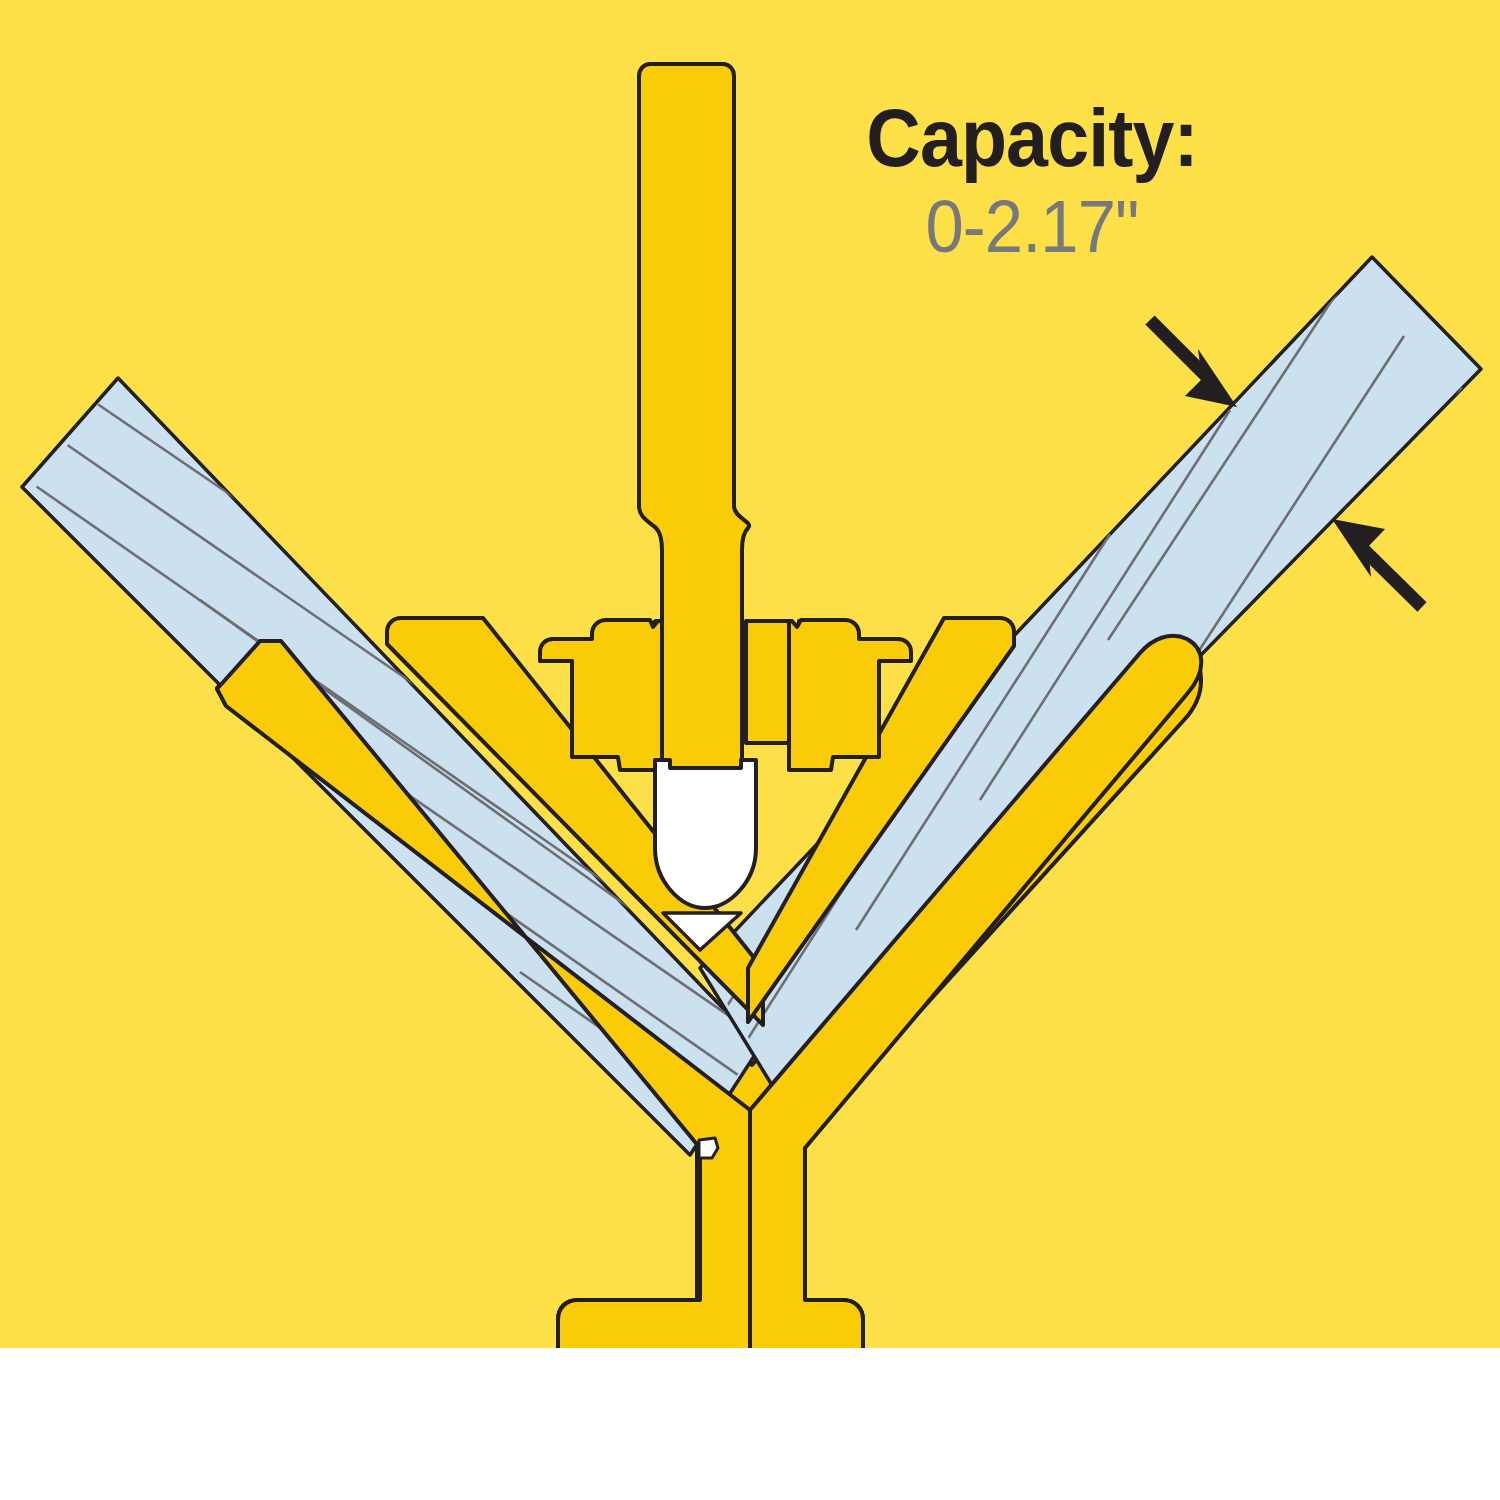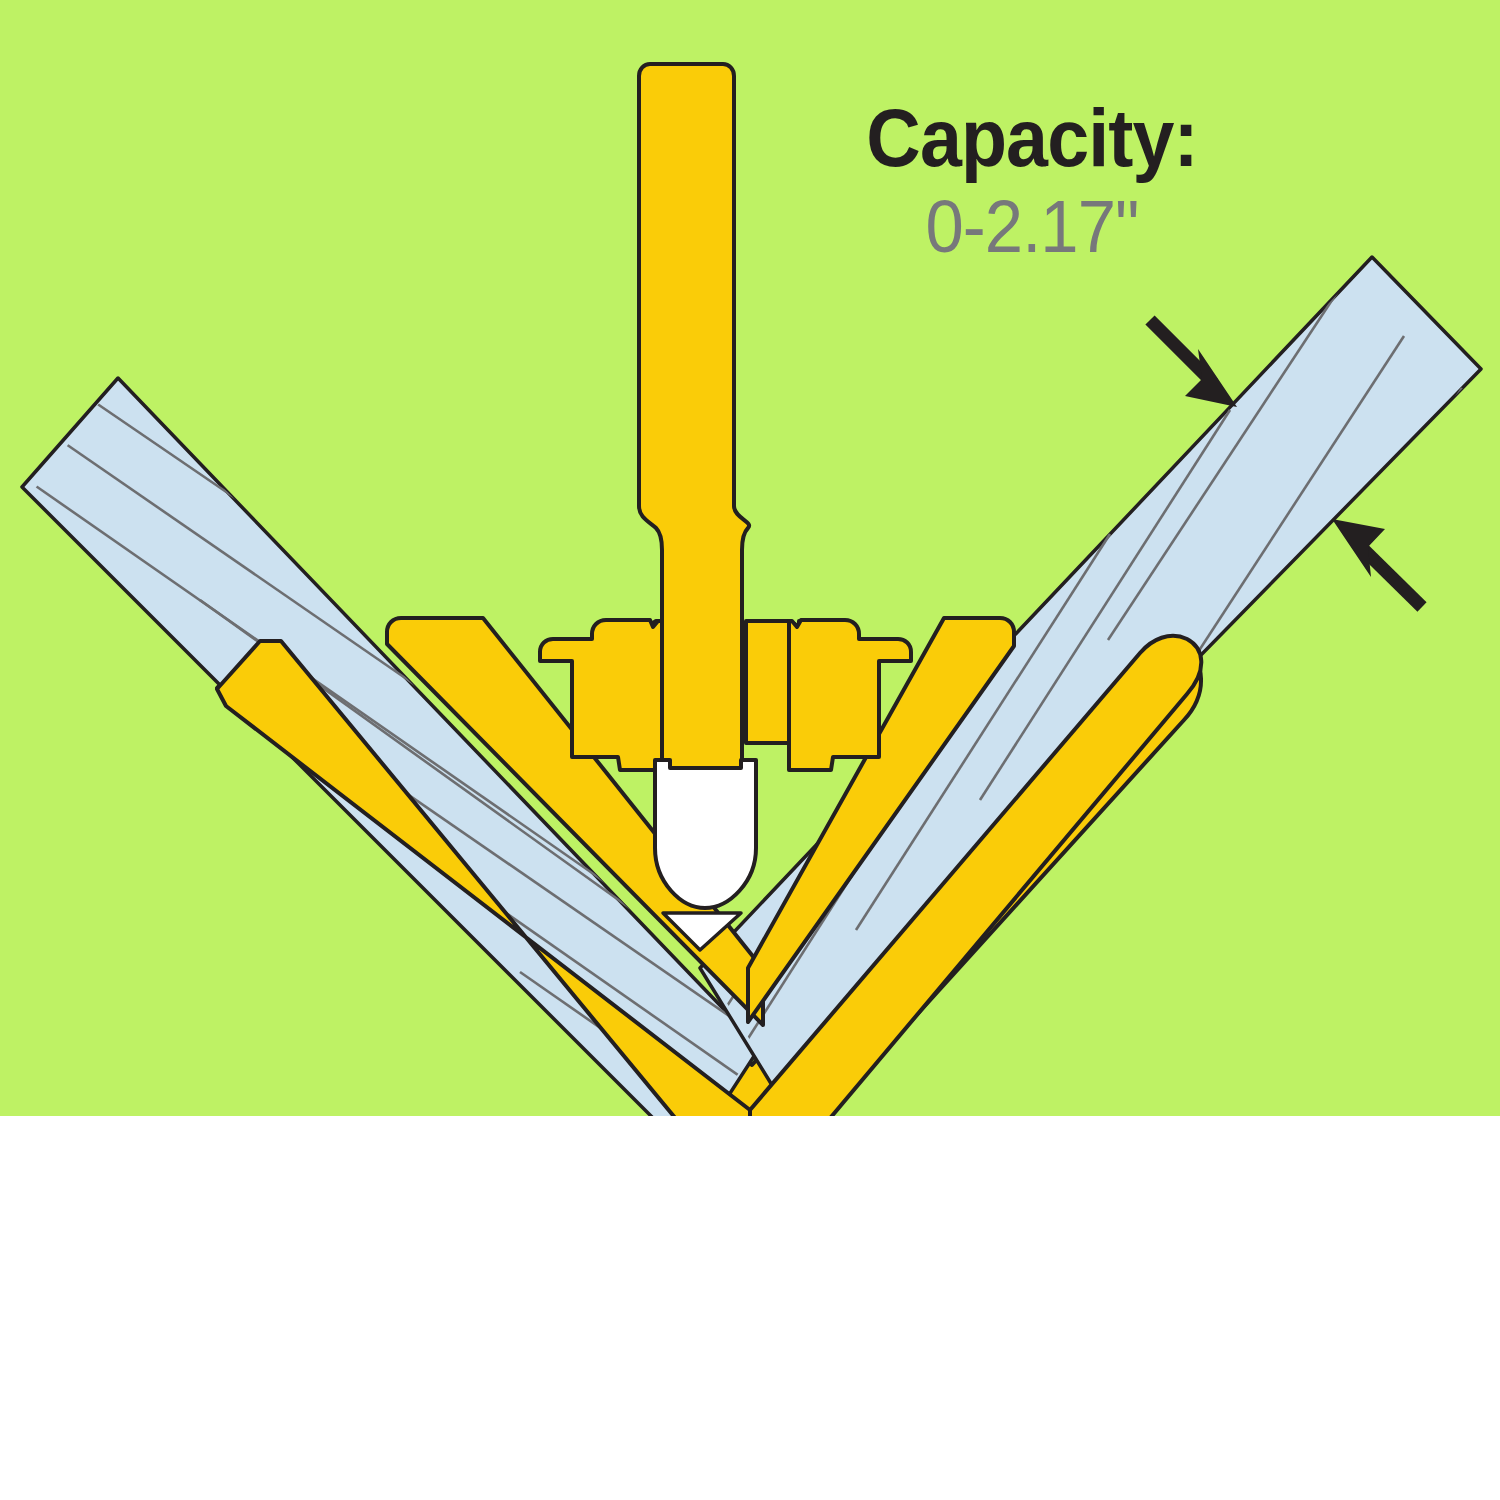--- a/index.html
+++ b/index.html
@@ -3,22 +3,22 @@
 <meta charset="utf-8">
 <style>
   html, body {
     margin: 0;
     padding: 0;
     background: #ffffff;
   }
   #stage {
     position: relative;
     width: 1500px;
-    height: 1116px;
-    background: #bef264;
+    height: 1348px;
+    background: #fde047;
     overflow: hidden;
     font-family: "Liberation Sans", sans-serif;
   }
   #diagram {
     position: absolute;
     inset: 0;
     width: 1500px;
     height: 1500px;
     display: block;
   }

